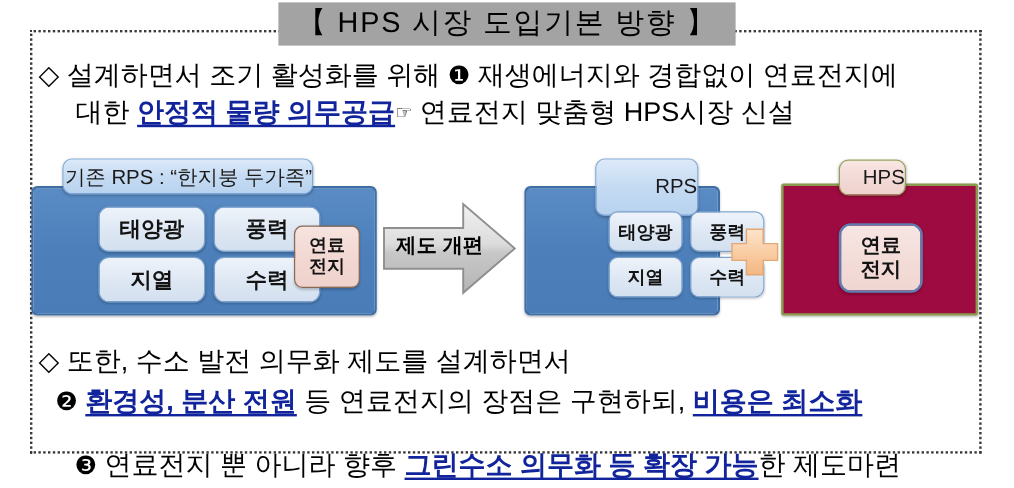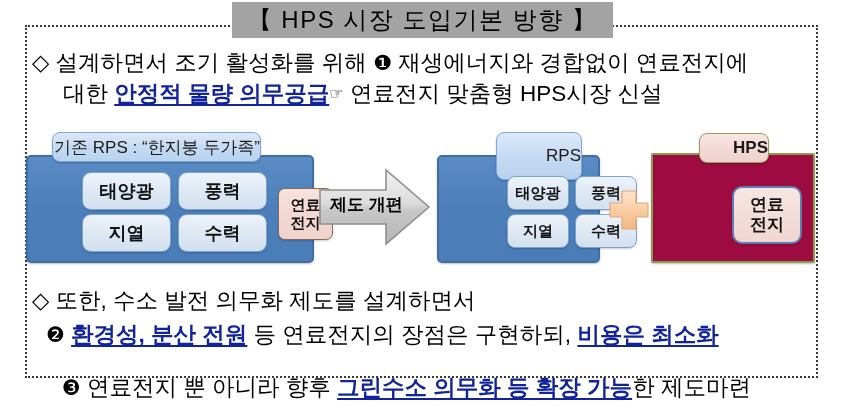--- a/index.html
+++ b/index.html
@@ -150,21 +150,20 @@
     box-sizing: border-box;
     display: flex;
     flex-direction: column;
     align-items: center;
     justify-content: center;
     font-size: 15px;
     font-weight: bold;
     color: #131313;
     line-height: 1.18;
     box-shadow: 0 1px 2px rgba(0,0,0,.2);
-    margin-left: 33px;
   }
   .chip-fc.big {
     font-size: 17px;
     border: 2px solid #5e7db0;
     border-radius: 10px;
     background: linear-gradient(180deg, #f7e6e3 0%, #f3dcd8 55%, #f0d6d1 100%);
   }
 
   
   #arrow-wrap {
@@ -271,21 +270,21 @@
           <stop offset="0%" stop-color="#fde4cb"></stop>
           <stop offset="50%" stop-color="#f9cda4"></stop>
           <stop offset="100%" stop-color="#f3b782"></stop>
         </linearGradient>
       </defs>
       <polygon points="14,2 28,2 28,14 40,14 40,28 28,28 28,40 14,40 14,28 2,28 2,14 14,14" fill="url(#pgrad)" stroke="#e2a878" stroke-width="1.2"></polygon>
     </svg>
   </div>
 
   <div class="panel-red" style="left:651px; top:153px; width:164px; height:110px;"></div>
-  <div class="tab tab-pink" style="left:699px; top:133px; width:70px; height:30px;font-weight:bold;">
+  <div class="tab tab-pink" style="left:699px; top:133px; width:56px; height:30px;">
     <span>HPS</span>
   </div>
   <div class="chip-fc big" style="left:699px; top:186px; width:70px; height:58px;">
     <span>연료</span>
     <span>전지</span>
   </div>
 
 </div>
 
 </body></html>

